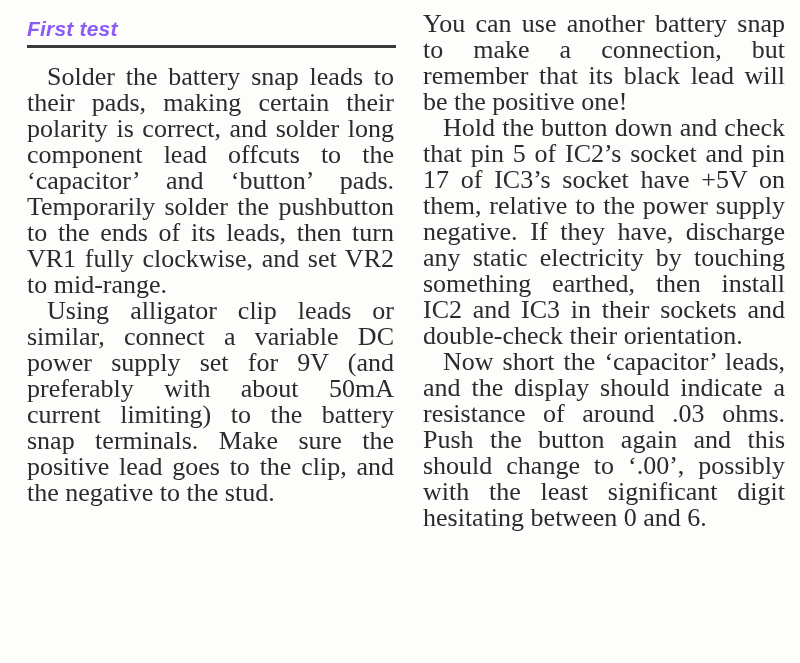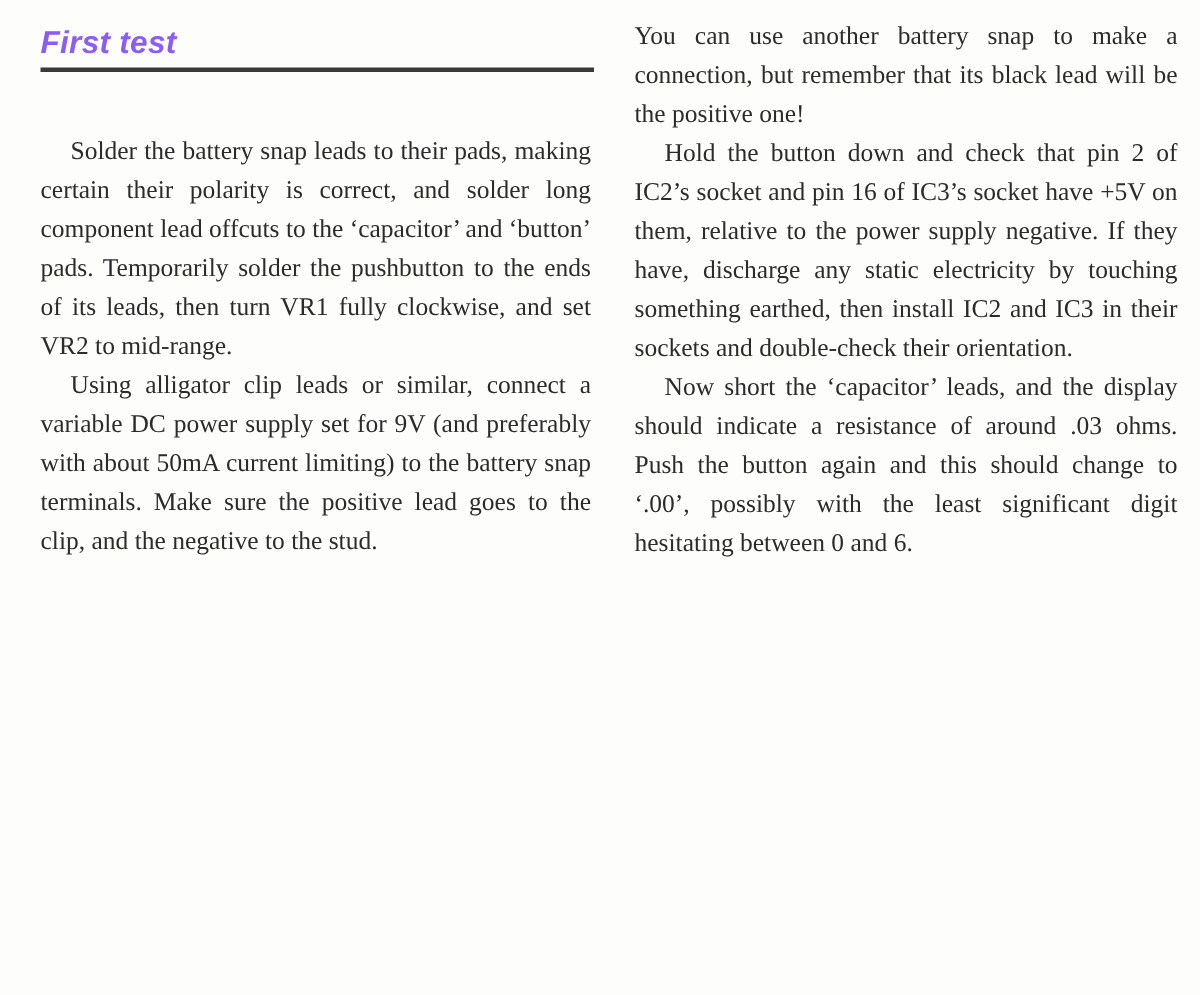--- a/index.html
+++ b/index.html
@@ -17,36 +17,36 @@
     margin:16px 0 0 0;
     font-family:"Liberation Sans", "DejaVu Sans", sans-serif;
     font-weight:bold; font-style:italic;
     font-size:21px; line-height:26px; color:#8b5cf6;
     letter-spacing:0.2px;
   }
   .rule {
     height:3px; background:#3a3a3a; margin-top:3px; width:369px;
   }
   .text {
-    font-size:17px; line-height:26px;
+    font-size:26px; line-height:26px;
     text-align:justify; margin:0;
     hyphens:manual;
   }
-  .col-left .first { margin-top:40px; }
+  .col-left .first { margin-top:16px; }
   .indent { text-indent:20px; }
 </style>
 </head>
 <body>
 
 <div class="page">
   <div class="col col-left">
     <h2 class="heading">First test</h2>
     <div class="rule"></div>
     <p class="text indent first">Solder the battery snap leads to their pads, making certain their polarity is correct, and solder long component lead offcuts to the ‘capacitor’ and ‘button’ pads. Temporarily solder the pushbutton to the ends of its leads, then turn VR1 fully clockwise, and set VR2 to mid-range.</p>
     <p class="text indent">Using alligator clip leads or similar, connect a variable DC power supply set for 9V (and preferably with about 50mA current limiting) to the battery snap terminals. Make sure the positive lead goes to the clip, and the negative to the stud.</p>
   </div>
 
   <div class="col col-right">
     <p class="text">You can use another battery snap to make a connection, but remember that its black lead will be the positive one!</p>
-    <p class="text indent">Hold the button down and check that pin 2 of IC2’s socket and pin 16 of IC3’s socket have +5V on them, relative to the power supply negative. If they have, discharge any static electricity by touching something earthed, then install IC2 and IC3 in their sockets and double-check their orientation.</p>
+    <p class="text indent">Hold the button down and check that pin 5 of IC2’s socket and pin 17 of IC3’s socket have +5V on them, relative to the power supply negative. If they have, discharge any static electricity by touching something earthed, then install IC2 and IC3 in their sockets and double-check their orientation.</p>
     <p class="text indent">Now short the ‘capacitor’ leads, and the display should indicate a resistance of around .03 ohms. Push the button again and this should change to ‘.00’, possibly with the least significant digit hesitating between 0 and 6.</p>
   </div>
 </div>
 
 </body></html>

